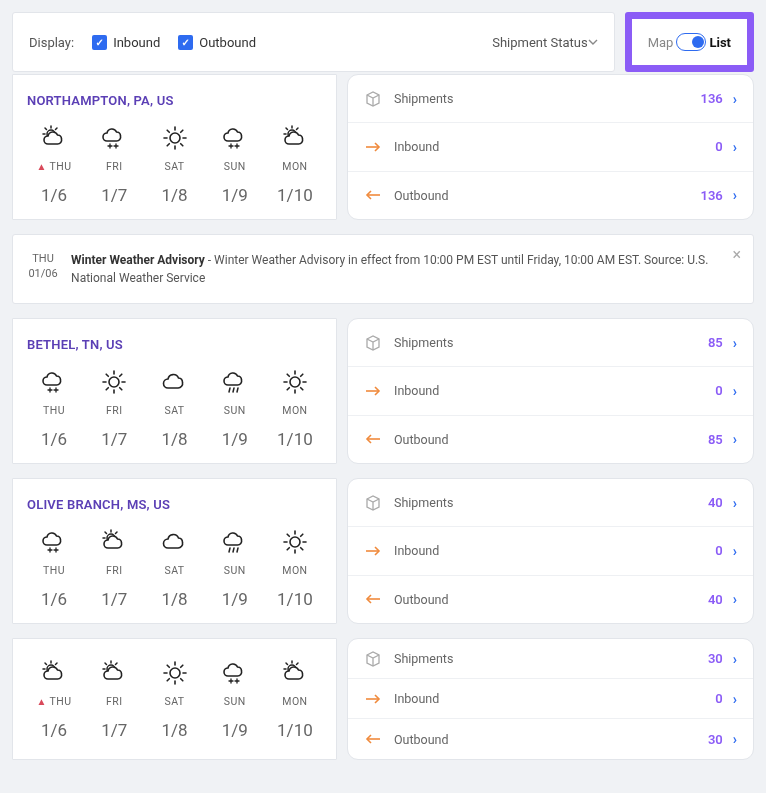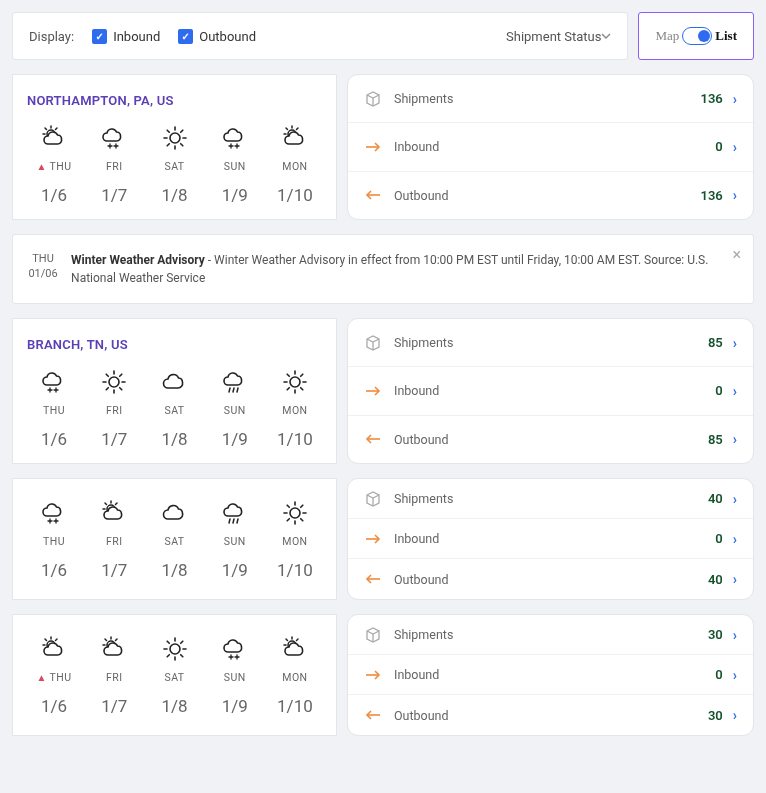--- a/index.html
+++ b/index.html
@@ -10,21 +10,21 @@
     color: #333;
     font-size: 13px;
     width: 766px;
   }
   .page { padding: 12px; }
 
   
   .toolbar {
     display: flex;
     gap: 10px;
-    margin-bottom: 14px;
+    margin-bottom: 2px;
   }
   .toolbar-left {
     flex: 1;
     background: #fff;
     border: 1px solid #e2e5ea;
     border-radius: 3px;
     padding: 14px 16px;
     display: flex;
     align-items: center;
     gap: 18px;
@@ -54,27 +54,26 @@
     color: #555;
     cursor: pointer;
   }
   .chevron-down {
     width: 10px; height: 10px;
     display: inline-flex;
     align-items: center;
   }
   .toolbar-right {
     background: #fff;
-    border: 1px solid #8b5cf6;
+    border: 7px solid #8b5cf6;
     border-radius: 3px;
     padding: 14px 16px;
     display: flex;
     align-items: center;
     gap: 3px;
-    font-family: Liberation Serif, serif;
   }
   .toggle {
     width: 30px; height: 18px;
     border-radius: 9px;
     background: #fff;
     border: 1.5px solid #2e6bf0;
     position: relative;
   }
   .toggle-knob {
     width: 12px; height: 12px;
@@ -200,21 +199,21 @@
   }
   .ship-icon.orange { color: #f08a3c; }
   .ship-label {
     color: #666;
     font-size: 12.5px;
     margin-left: 8px;
   }
   .ship-value {
     margin-left: auto;
     font-weight: 600;
-    color: #14532d;
+    color: #8b5cf6;
     font-size: 13px;
   }
   .ship-chevron {
     color: #2e6bf0;
     margin-left: 10px;
     font-size: 14px;
     font-weight: 700;
   }
 
   svg { display:block; }
@@ -413,21 +412,21 @@
       <div class="adv-date">
         <div>THU</div>
         <div>01/06</div>
       </div>
       <div class="adv-body">
         <b>Winter Weather Advisory</b><span> - Winter Weather Advisory in effect from 10:00 PM EST until Friday, 10:00 AM EST. Source: U.S. National Weather Service</span>
       </div>
     </div>
       <div class="location-block">
     <div class="weather-panel">
-      <div class="loc-title">BRANCH, TN, US</div>
+      <div class="loc-title">BETHEL, TN, US</div>
       <div class="forecast-row">
         <div class="day-cell">
       <div class="wicon">
                 <svg width="28" height="28" viewBox="0 0 28 28">
                   <use href="#ico-snow"></use>
                 </svg>
               </div>
       <div class="dow-row">
 
         <span class="dow">THU</span>
@@ -508,98 +507,199 @@
     </div>
       <div class="ship-row">
       <span class="ship-icon orange">
               <svg width="18" height="12" viewBox="0 0 18 12">
                 <line x1="4" y1="6" x2="16" y2="6" stroke="currentColor" stroke-width="1.6"></line>
                 <path d="M7 2 L3 6 L7 10" fill="none" stroke="currentColor" stroke-width="1.6"></path>
               </svg>
             </span>
       <span class="ship-label">Outbound</span>
       <span class="ship-value">85</span>
+      <span class="ship-chevron">›</span>
+    </div>
+    </div>
+  </div>
+      <div class="location-block">
+    <div class="weather-panel">
+      <div class="loc-title">OLIVE BRANCH, MS, US</div>
+      <div class="forecast-row">
+        <div class="day-cell">
+      <div class="wicon">
+                <svg width="28" height="28" viewBox="0 0 28 28">
+                  <use href="#ico-snow"></use>
+                </svg>
+              </div>
+      <div class="dow-row">
+
+        <span class="dow">THU</span>
+      </div>
+      <div class="date">1/6</div>
+    </div>
+            <div class="day-cell">
+      <div class="wicon">
+                <svg width="28" height="28" viewBox="0 0 28 28">
+                  <use href="#ico-partly-sunny"></use>
+                </svg>
+              </div>
+      <div class="dow-row">
+
+        <span class="dow">FRI</span>
+      </div>
+      <div class="date">1/7</div>
+    </div>
+            <div class="day-cell">
+      <div class="wicon">
+                <svg width="28" height="28" viewBox="0 0 28 28">
+                  <use href="#ico-cloudy"></use>
+                </svg>
+              </div>
+      <div class="dow-row">
+
+        <span class="dow">SAT</span>
+      </div>
+      <div class="date">1/8</div>
+    </div>
+            <div class="day-cell">
+      <div class="wicon">
+                <svg width="28" height="28" viewBox="0 0 28 28">
+                  <use href="#ico-rain"></use>
+                </svg>
+              </div>
+      <div class="dow-row">
+
+        <span class="dow">SUN</span>
+      </div>
+      <div class="date">1/9</div>
+    </div>
+            <div class="day-cell">
+      <div class="wicon">
+                <svg width="28" height="28" viewBox="0 0 28 28">
+                  <use href="#ico-sunny"></use>
+                </svg>
+              </div>
+      <div class="dow-row">
+
+        <span class="dow">MON</span>
+      </div>
+      <div class="date">1/10</div>
+    </div>
+      </div>
+    </div>
+    <div class="ship-panel">
+      <div class="ship-row">
+      <span class="ship-icon ">
+              <svg width="18" height="18" viewBox="0 0 18 18">
+                <use href="#ico-box"></use>
+              </svg>
+            </span>
+      <span class="ship-label">Shipments</span>
+      <span class="ship-value">40</span>
+      <span class="ship-chevron">›</span>
+    </div>
+      <div class="ship-row">
+      <span class="ship-icon orange">
+              <svg width="18" height="12" viewBox="0 0 18 12">
+                <line x1="2" y1="6" x2="14" y2="6" stroke="currentColor" stroke-width="1.6"></line>
+                <path d="M11 2 L15 6 L11 10" fill="none" stroke="currentColor" stroke-width="1.6"></path>
+              </svg>
+            </span>
+      <span class="ship-label">Inbound</span>
+      <span class="ship-value">0</span>
+      <span class="ship-chevron">›</span>
+    </div>
+      <div class="ship-row">
+      <span class="ship-icon orange">
+              <svg width="18" height="12" viewBox="0 0 18 12">
+                <line x1="4" y1="6" x2="16" y2="6" stroke="currentColor" stroke-width="1.6"></line>
+                <path d="M7 2 L3 6 L7 10" fill="none" stroke="currentColor" stroke-width="1.6"></path>
+              </svg>
+            </span>
+      <span class="ship-label">Outbound</span>
+      <span class="ship-value">40</span>
       <span class="ship-chevron">›</span>
     </div>
     </div>
   </div>
       <div class="location-block">
     <div class="weather-panel">
       <div class="forecast-row">
         <div class="day-cell">
       <div class="wicon">
                 <svg width="28" height="28" viewBox="0 0 28 28">
+                  <use href="#ico-partly-sunny"></use>
+                </svg>
+              </div>
+      <div class="dow-row">
+        <span class="warn-tri">▲</span>
+        <span class="dow">THU</span>
+      </div>
+      <div class="date">1/6</div>
+    </div>
+            <div class="day-cell">
+      <div class="wicon">
+                <svg width="28" height="28" viewBox="0 0 28 28">
+                  <use href="#ico-partly-sunny"></use>
+                </svg>
+              </div>
+      <div class="dow-row">
+
+        <span class="dow">FRI</span>
+      </div>
+      <div class="date">1/7</div>
+    </div>
+            <div class="day-cell">
+      <div class="wicon">
+                <svg width="28" height="28" viewBox="0 0 28 28">
+                  <use href="#ico-sunny"></use>
+                </svg>
+              </div>
+      <div class="dow-row">
+
+        <span class="dow">SAT</span>
+      </div>
+      <div class="date">1/8</div>
+    </div>
+            <div class="day-cell">
+      <div class="wicon">
+                <svg width="28" height="28" viewBox="0 0 28 28">
                   <use href="#ico-snow"></use>
                 </svg>
               </div>
       <div class="dow-row">
 
-        <span class="dow">THU</span>
-      </div>
-      <div class="date">1/6</div>
+        <span class="dow">SUN</span>
+      </div>
+      <div class="date">1/9</div>
     </div>
             <div class="day-cell">
       <div class="wicon">
                 <svg width="28" height="28" viewBox="0 0 28 28">
                   <use href="#ico-partly-sunny"></use>
-                </svg>
-              </div>
-      <div class="dow-row">
-
-        <span class="dow">FRI</span>
-      </div>
-      <div class="date">1/7</div>
-    </div>
-            <div class="day-cell">
-      <div class="wicon">
-                <svg width="28" height="28" viewBox="0 0 28 28">
-                  <use href="#ico-cloudy"></use>
-                </svg>
-              </div>
-      <div class="dow-row">
-
-        <span class="dow">SAT</span>
-      </div>
-      <div class="date">1/8</div>
-    </div>
-            <div class="day-cell">
-      <div class="wicon">
-                <svg width="28" height="28" viewBox="0 0 28 28">
-                  <use href="#ico-rain"></use>
-                </svg>
-              </div>
-      <div class="dow-row">
-
-        <span class="dow">SUN</span>
-      </div>
-      <div class="date">1/9</div>
-    </div>
-            <div class="day-cell">
-      <div class="wicon">
-                <svg width="28" height="28" viewBox="0 0 28 28">
-                  <use href="#ico-sunny"></use>
                 </svg>
               </div>
       <div class="dow-row">
 
         <span class="dow">MON</span>
       </div>
       <div class="date">1/10</div>
     </div>
       </div>
     </div>
     <div class="ship-panel">
       <div class="ship-row">
       <span class="ship-icon ">
               <svg width="18" height="18" viewBox="0 0 18 18">
                 <use href="#ico-box"></use>
               </svg>
             </span>
       <span class="ship-label">Shipments</span>
-      <span class="ship-value">40</span>
+      <span class="ship-value">30</span>
       <span class="ship-chevron">›</span>
     </div>
       <div class="ship-row">
       <span class="ship-icon orange">
               <svg width="18" height="12" viewBox="0 0 18 12">
                 <line x1="2" y1="6" x2="14" y2="6" stroke="currentColor" stroke-width="1.6"></line>
                 <path d="M11 2 L15 6 L11 10" fill="none" stroke="currentColor" stroke-width="1.6"></path>
               </svg>
             </span>
       <span class="ship-label">Inbound</span>
@@ -607,120 +707,20 @@
       <span class="ship-chevron">›</span>
     </div>
       <div class="ship-row">
       <span class="ship-icon orange">
               <svg width="18" height="12" viewBox="0 0 18 12">
                 <line x1="4" y1="6" x2="16" y2="6" stroke="currentColor" stroke-width="1.6"></line>
                 <path d="M7 2 L3 6 L7 10" fill="none" stroke="currentColor" stroke-width="1.6"></path>
               </svg>
             </span>
       <span class="ship-label">Outbound</span>
-      <span class="ship-value">40</span>
+      <span class="ship-value">30</span>
       <span class="ship-chevron">›</span>
     </div>
     </div>
   </div>
-      <div class="location-block">
-    <div class="weather-panel">
-      <div class="forecast-row">
-        <div class="day-cell">
-      <div class="wicon">
-                <svg width="28" height="28" viewBox="0 0 28 28">
-                  <use href="#ico-partly-sunny"></use>
-                </svg>
-              </div>
-      <div class="dow-row">
-        <span class="warn-tri">▲</span>
-        <span class="dow">THU</span>
-      </div>
-      <div class="date">1/6</div>
-    </div>
-            <div class="day-cell">
-      <div class="wicon">
-                <svg width="28" height="28" viewBox="0 0 28 28">
-                  <use href="#ico-partly-sunny"></use>
-                </svg>
-              </div>
-      <div class="dow-row">
-
-        <span class="dow">FRI</span>
-      </div>
-      <div class="date">1/7</div>
-    </div>
-            <div class="day-cell">
-      <div class="wicon">
-                <svg width="28" height="28" viewBox="0 0 28 28">
-                  <use href="#ico-sunny"></use>
-                </svg>
-              </div>
-      <div class="dow-row">
-
-        <span class="dow">SAT</span>
-      </div>
-      <div class="date">1/8</div>
-    </div>
-            <div class="day-cell">
-      <div class="wicon">
-                <svg width="28" height="28" viewBox="0 0 28 28">
-                  <use href="#ico-snow"></use>
-                </svg>
-              </div>
-      <div class="dow-row">
-
-        <span class="dow">SUN</span>
-      </div>
-      <div class="date">1/9</div>
-    </div>
-            <div class="day-cell">
-      <div class="wicon">
-                <svg width="28" height="28" viewBox="0 0 28 28">
-                  <use href="#ico-partly-sunny"></use>
-                </svg>
-              </div>
-      <div class="dow-row">
-
-        <span class="dow">MON</span>
-      </div>
-      <div class="date">1/10</div>
-    </div>
-      </div>
-    </div>
-    <div class="ship-panel">
-      <div class="ship-row">
-      <span class="ship-icon ">
-              <svg width="18" height="18" viewBox="0 0 18 18">
-                <use href="#ico-box"></use>
-              </svg>
-            </span>
-      <span class="ship-label">Shipments</span>
-      <span class="ship-value">30</span>
-      <span class="ship-chevron">›</span>
-    </div>
-      <div class="ship-row">
-      <span class="ship-icon orange">
-              <svg width="18" height="12" viewBox="0 0 18 12">
-                <line x1="2" y1="6" x2="14" y2="6" stroke="currentColor" stroke-width="1.6"></line>
-                <path d="M11 2 L15 6 L11 10" fill="none" stroke="currentColor" stroke-width="1.6"></path>
-              </svg>
-            </span>
-      <span class="ship-label">Inbound</span>
-      <span class="ship-value">0</span>
-      <span class="ship-chevron">›</span>
-    </div>
-      <div class="ship-row">
-      <span class="ship-icon orange">
-              <svg width="18" height="12" viewBox="0 0 18 12">
-                <line x1="4" y1="6" x2="16" y2="6" stroke="currentColor" stroke-width="1.6"></line>
-                <path d="M7 2 L3 6 L7 10" fill="none" stroke="currentColor" stroke-width="1.6"></path>
-              </svg>
-            </span>
-      <span class="ship-label">Outbound</span>
-      <span class="ship-value">30</span>
-      <span class="ship-chevron">›</span>
-    </div>
-    </div>
-  </div>
     </div>
 
 </div>
 
 </body></html>

